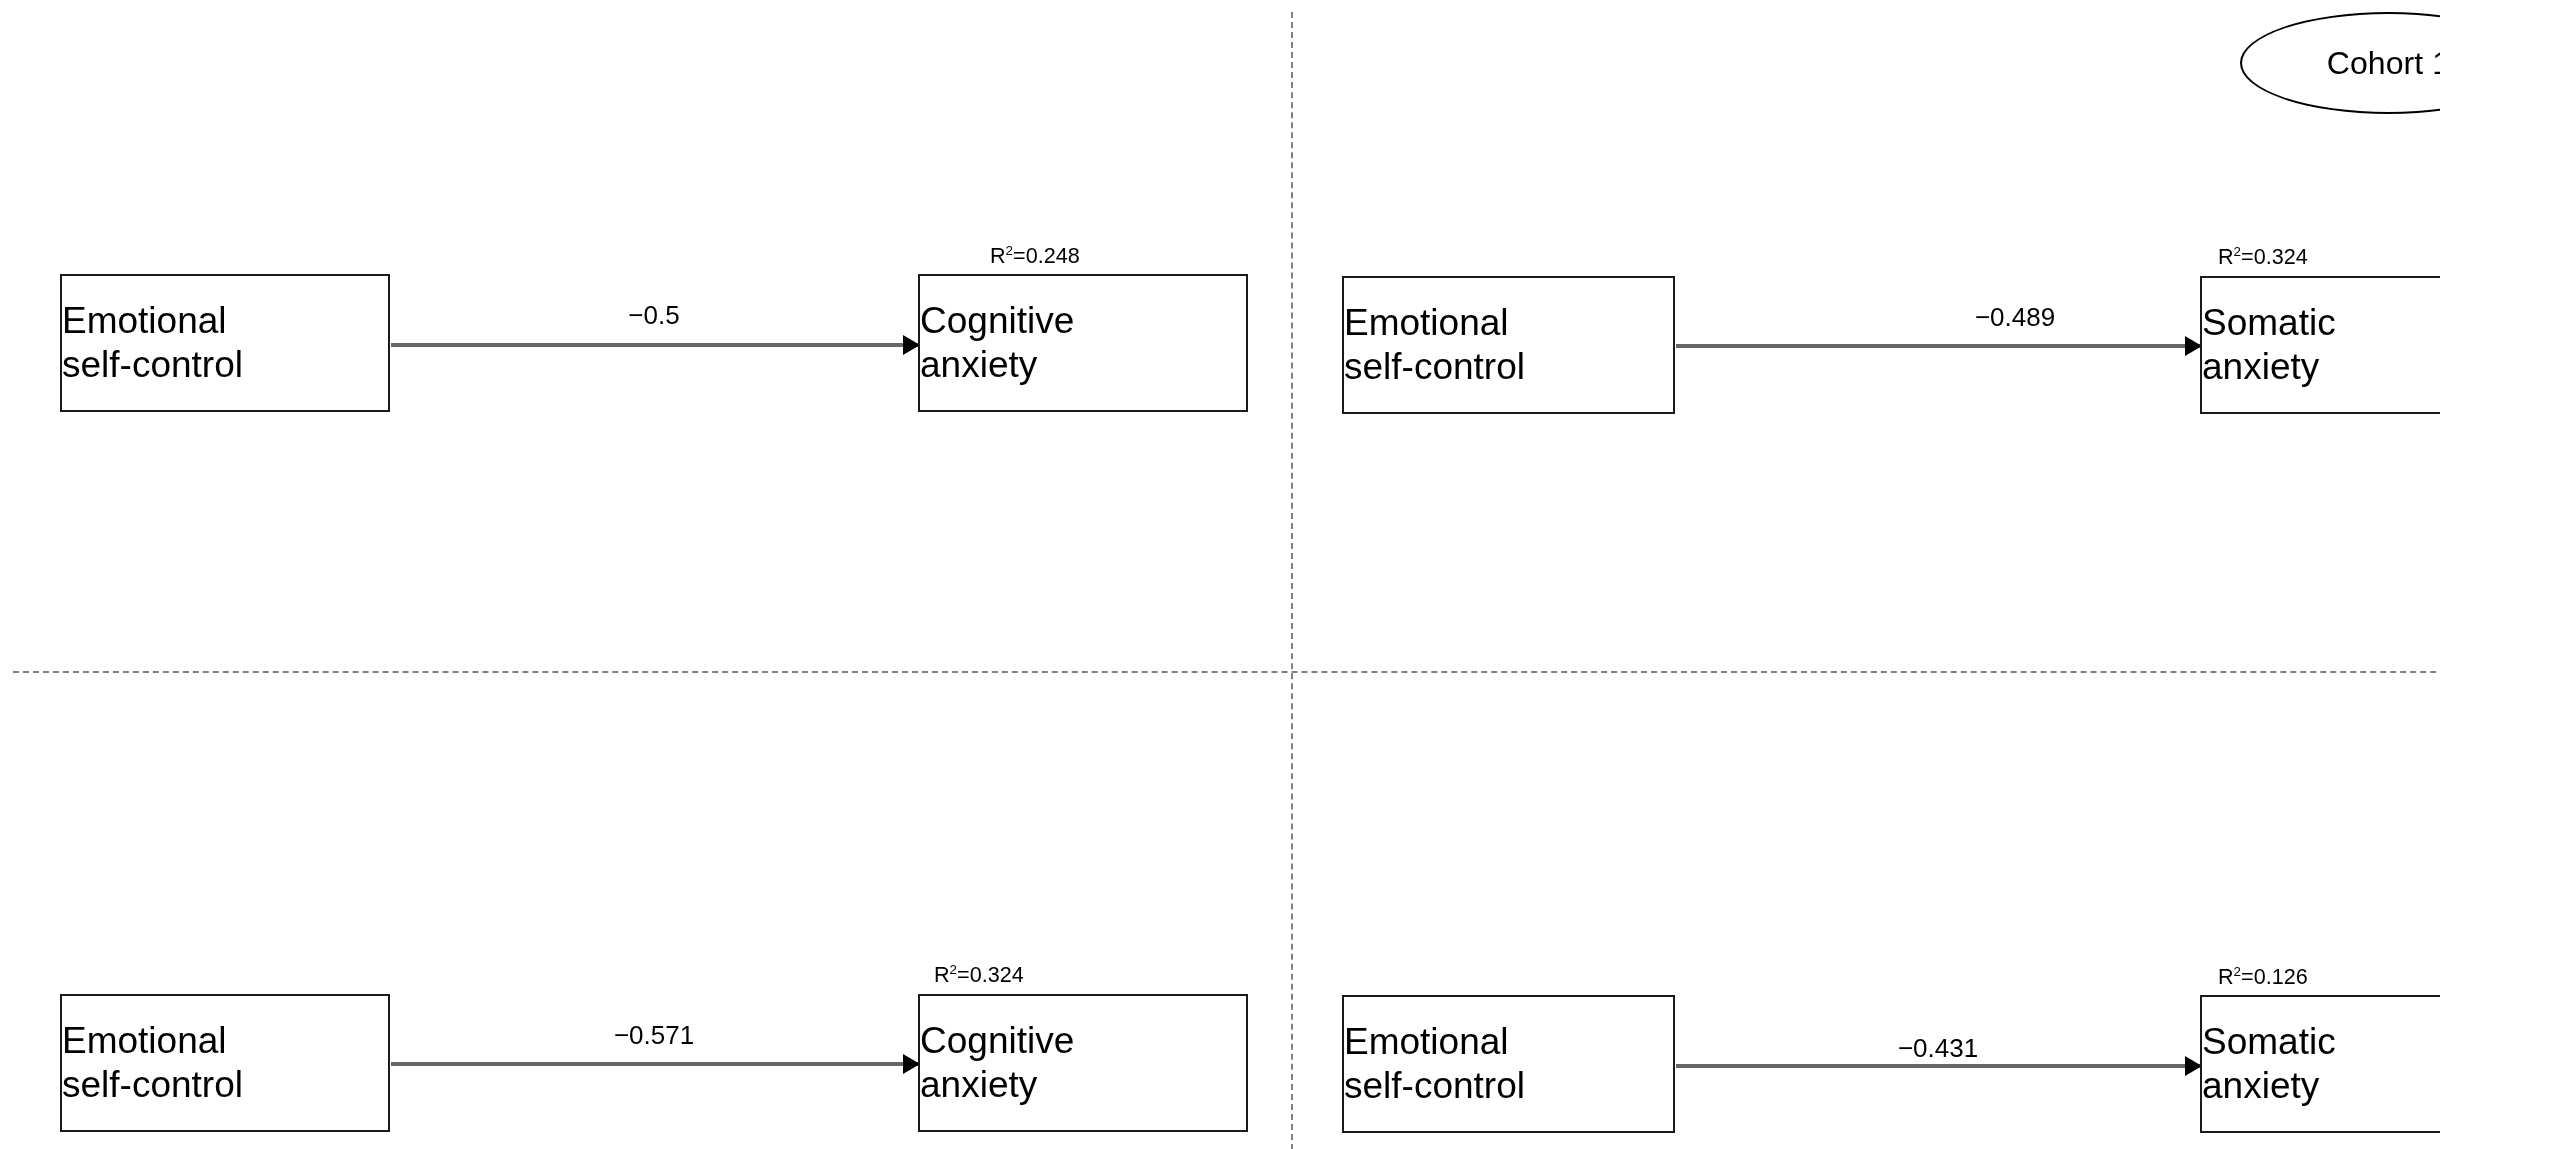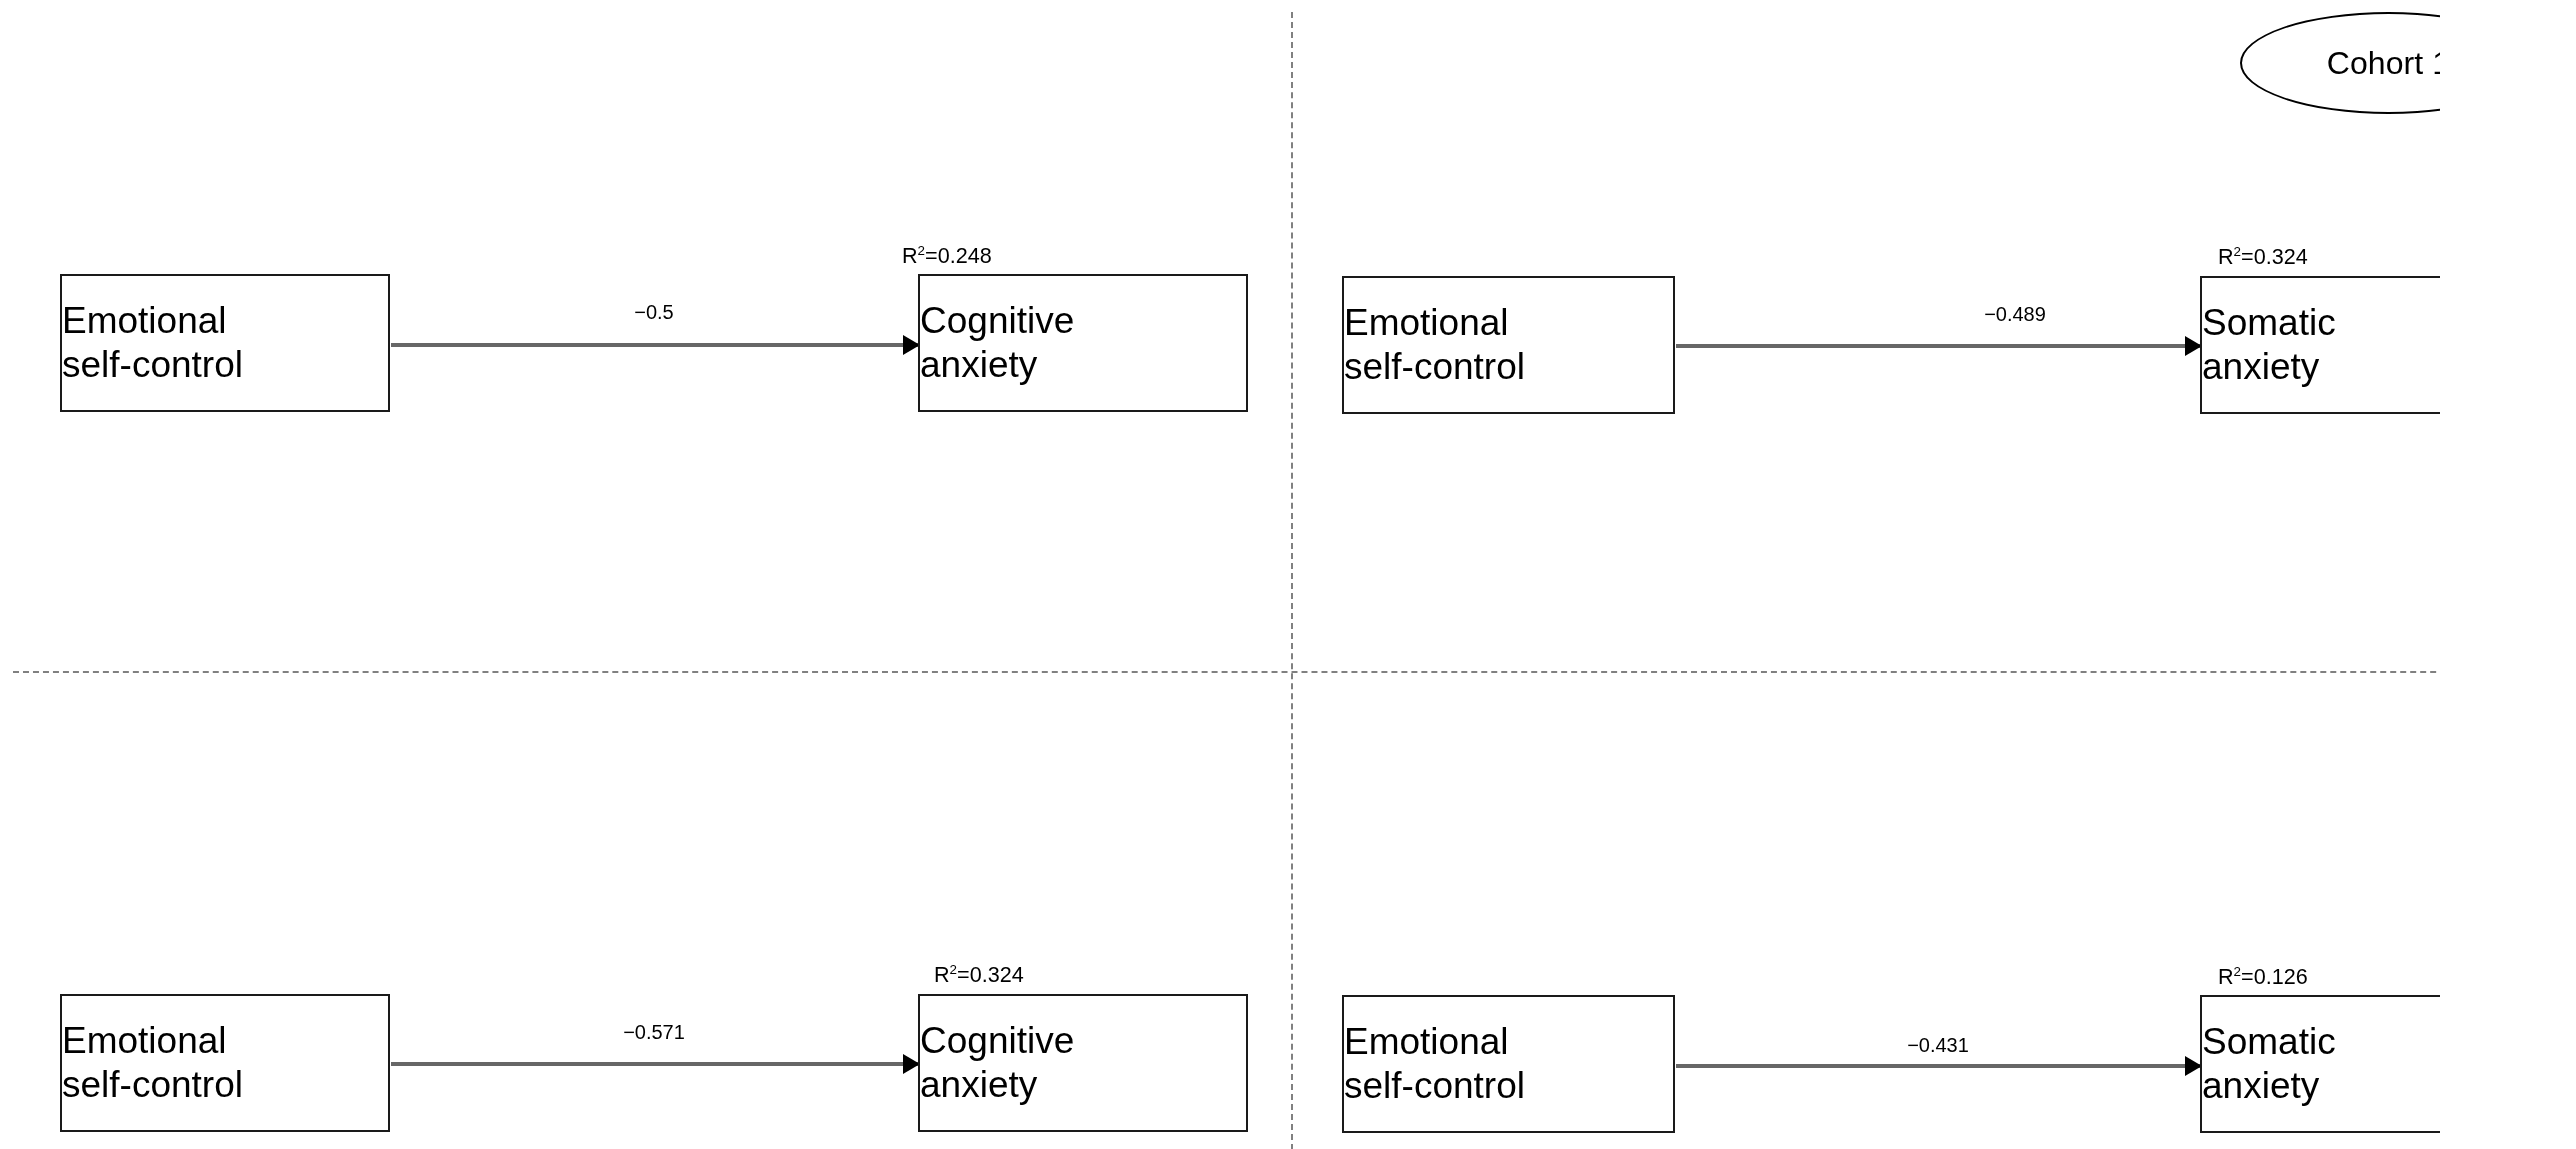--- a/index.html
+++ b/index.html
@@ -112,21 +112,21 @@
     height: 0;
     border-top: 10px solid transparent;
     border-bottom: 10px solid transparent;
     border-left: 17.3px solid #000000;
     transform: translateY(-50%);
   }
 
   
   .coef-label {
     position: absolute;
-    font-size: 20px;
+    font-size: 26px;
     line-height: 1;
     white-space: nowrap;
     text-align: center;
     transform: translateX(-50%);
   }
 </style>
 </head>
 <body>
 
 <div id="figure">
@@ -143,21 +143,21 @@
     <div class="node-line">self-control</div>
   </div>
 
   <div class="path-arrow" style="left:391px; top:343px; width:528px;">
     <div class="shaft"></div>
     <div class="head"></div>
   </div>
 
   <div class="coef-label" style="left:654px; top:302px;">−0.5</div>
 
-  <div class="r2-label" style="left:902px; top:245px;"><span>R</span><sup>2</sup><span>=0.248</span></div>
+  <div class="r2-label" style="left:990px; top:245px;"><span>R</span><sup>2</sup><span>=0.248</span></div>
 
   <div class="node-box" style="left:918px; top:274px; width:330px; height:138px;">
     <div class="node-line">Cognitive</div>
     <div class="node-line">anxiety</div>
   </div>
 
   <div class="node-box" style="left:1342px; top:276px; width:333px; height:138px;">
     <div class="node-line">Emotional</div>
     <div class="node-line">self-control</div>
   </div>

